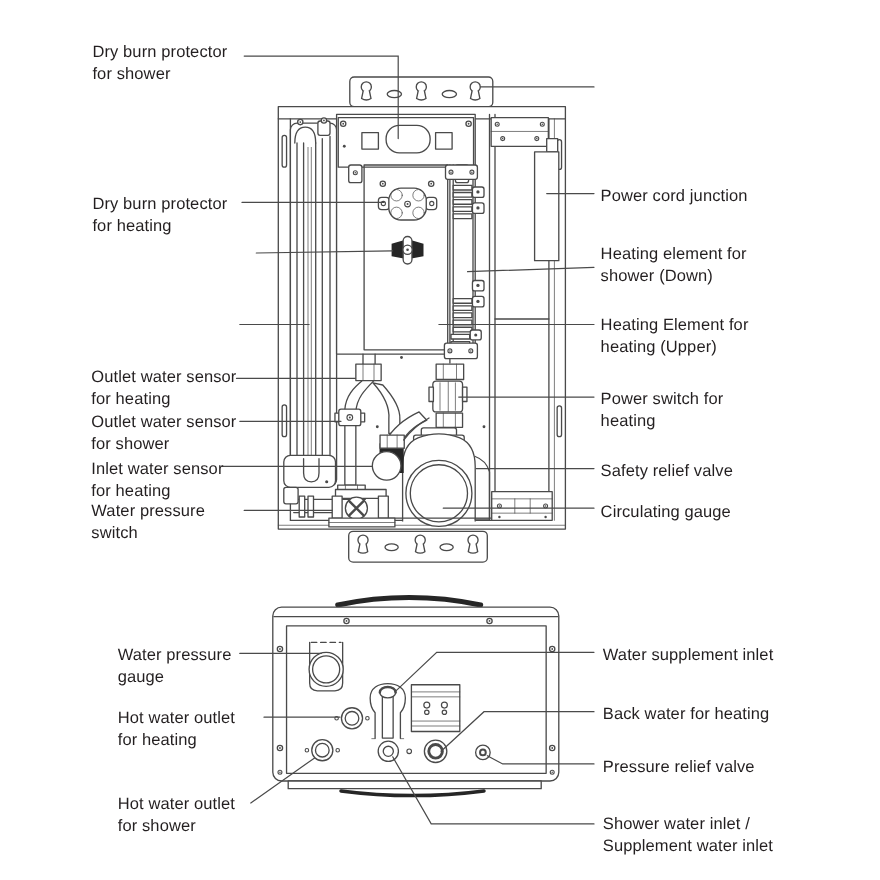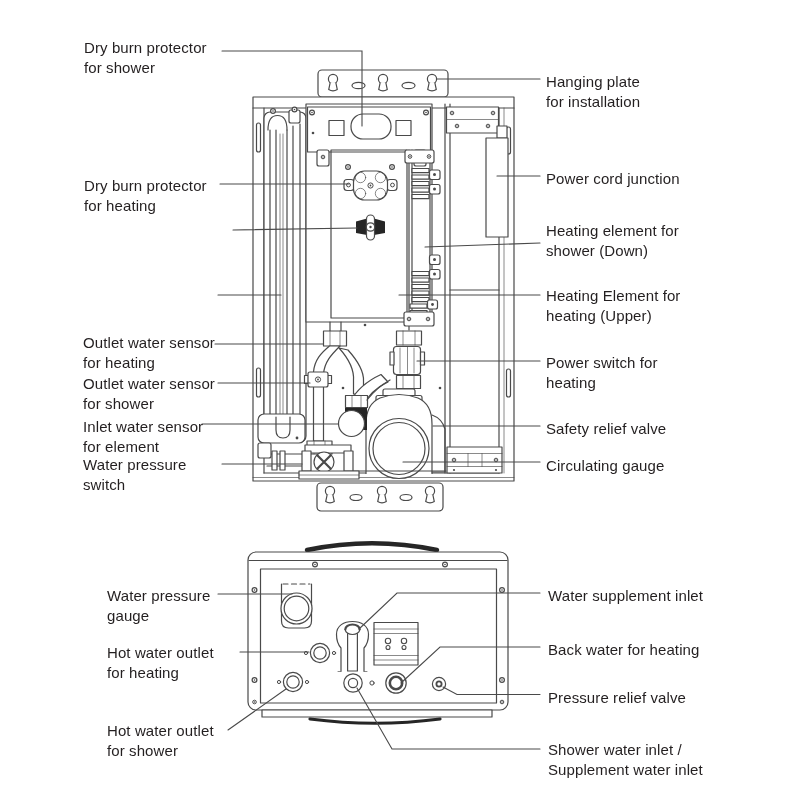--- a/index.html
+++ b/index.html
@@ -366,26 +366,24 @@
 
   <div class="label" style="left:84px;top:38px">Dry burn protector
 for shower</div>
   <div class="label" style="left:84px;top:176px">Dry burn protector
 for heating</div>
   <div class="label" style="left:83px;top:333px">Outlet water sensor
 for heating</div>
   <div class="label" style="left:83px;top:374px">Outlet water sensor
 for shower</div>
   <div class="label" style="left:83px;top:417px">Inlet water sensor
-for element</div>
+for heating</div>
   <div class="label" style="left:83px;top:455px">Water pressure
 switch</div>
 
-  <div class="label" style="left:546px;top:72px">Hanging plate
-for installation</div>
   <div class="label" style="left:546px;top:169px">Power cord junction</div>
   <div class="label" style="left:546px;top:221px">Heating element for
 shower (Down)</div>
   <div class="label" style="left:546px;top:286px">Heating Element for
 heating (Upper)</div>
   <div class="label" style="left:546px;top:353px">Power switch for
 heating</div>
   <div class="label" style="left:546px;top:419px">Safety relief valve</div>
   <div class="label" style="left:546px;top:456px">Circulating gauge</div>
 

